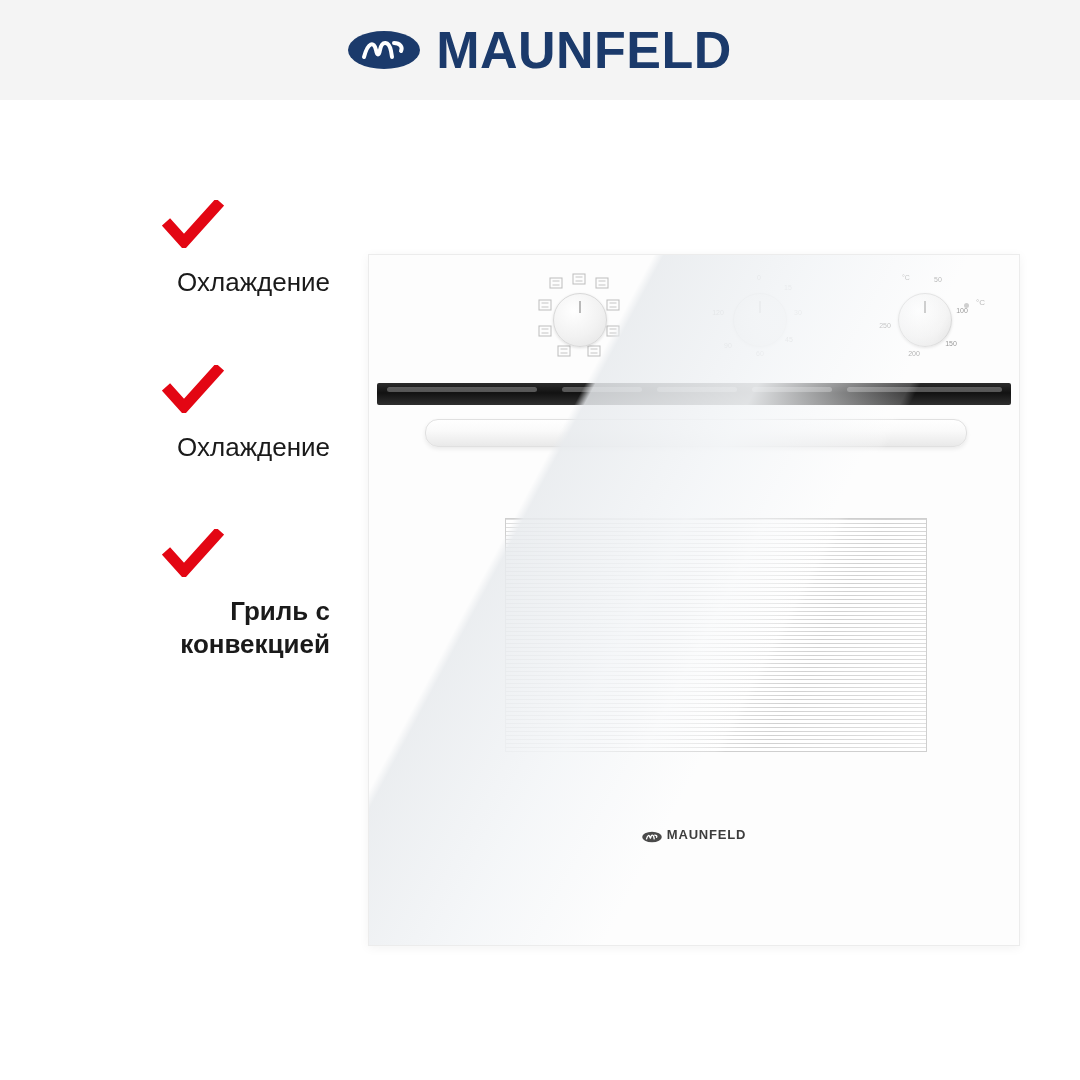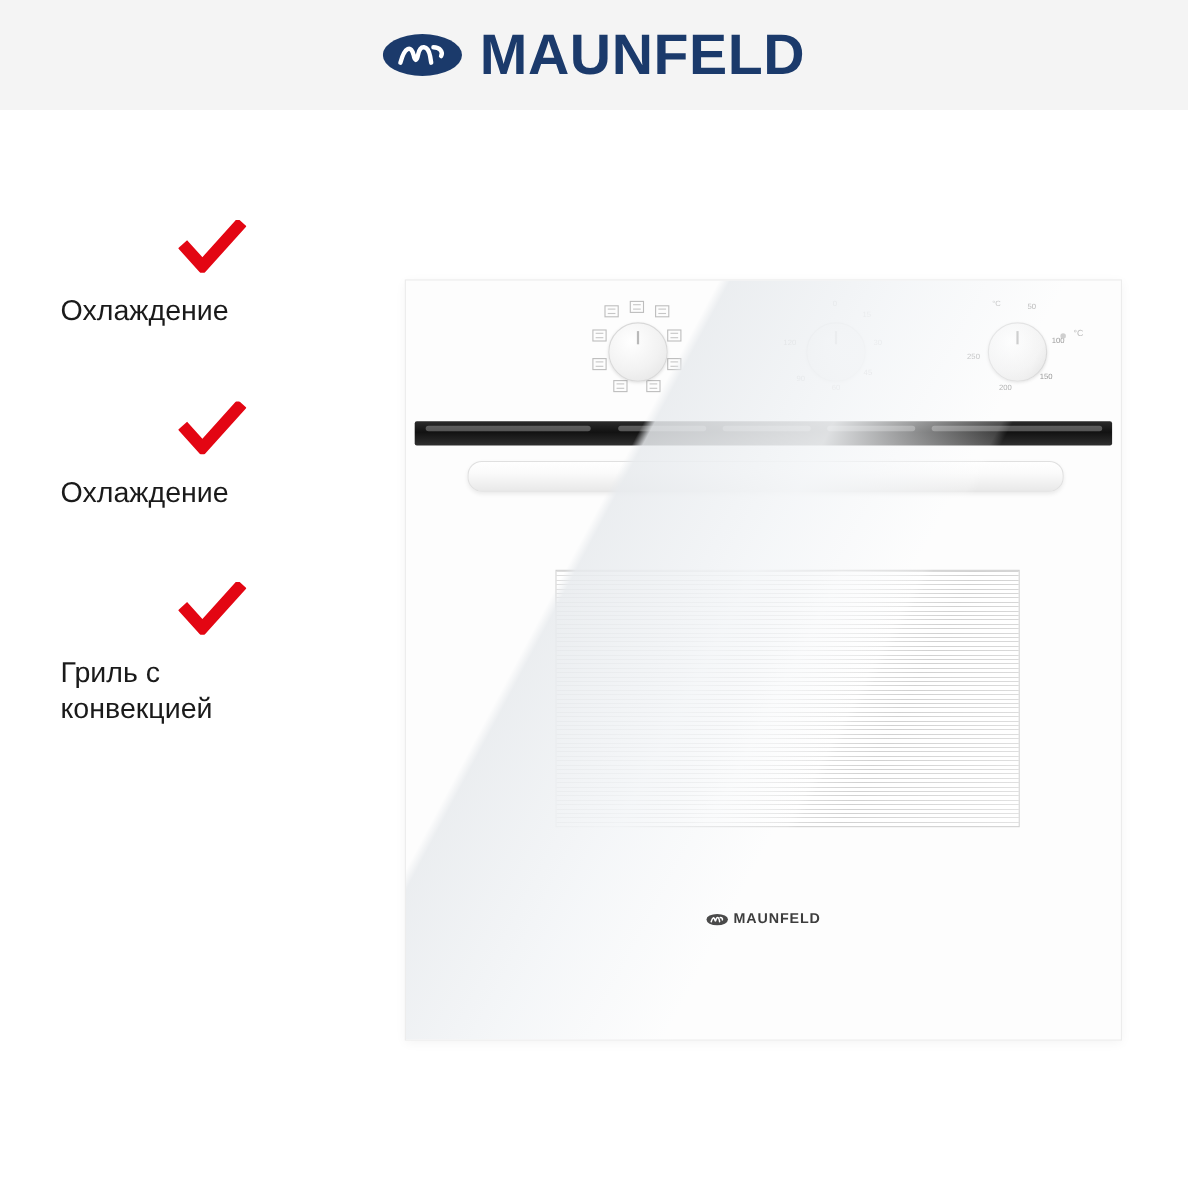--- a/index.html
+++ b/index.html
@@ -50,21 +50,21 @@
   
   .features {
     position: absolute;
     left: 55px;
     top: 200px;
     width: 275px;
   }
   .feature {
     width: 275px;
     margin-bottom: 66px;
-    text-align: left;
+    text-align: right;
   }
   .feature:last-child { margin-bottom: 0; }
   .check-icon {
     display: block;
     margin: 0 auto 18px auto;
     width: 62px;
     height: 48px;
   }
   .feature-label {
     font-size: 26px;
@@ -287,21 +287,21 @@
     <svg class="check-icon" viewBox="0 0 62 48">
       <path d="M4 22 L22 42 L58 2" fill="none" stroke="#e30613" stroke-width="11" stroke-linecap="butt" stroke-linejoin="miter"></path>
     </svg>
     <div class="feature-label">Охлаждение</div>
   </div>
 
   <div class="feature">
     <svg class="check-icon" viewBox="0 0 62 48">
       <path d="M4 22 L22 42 L58 2" fill="none" stroke="#e30613" stroke-width="11" stroke-linecap="butt" stroke-linejoin="miter"></path>
     </svg>
-    <div class="feature-label" style="white-space: pre-line;">Гриль с
+    <div class="feature-label" style="white-space: pre-line; font-weight: bold;">Гриль с
 конвекцией</div>
   </div>
 
 </div>
 
 <div class="oven">
 
   <div class="control-panel">
 
     <div class="knob-group" style="left:145px; top:10px;">

